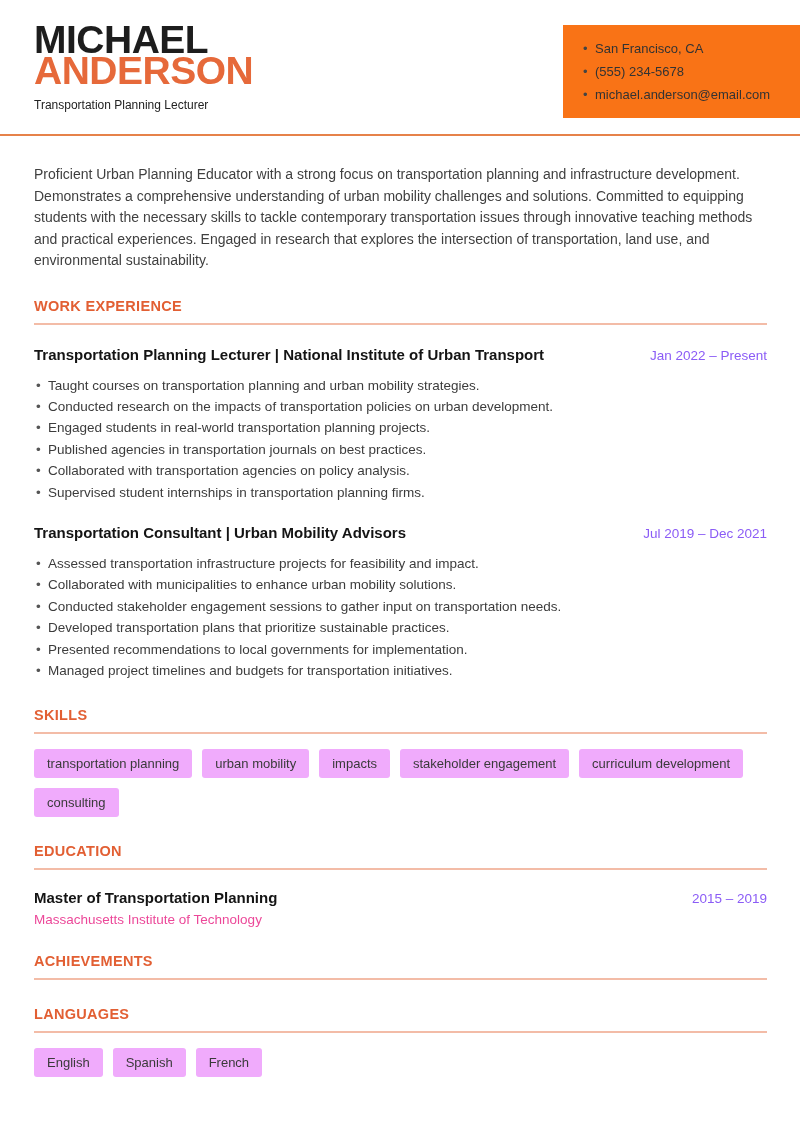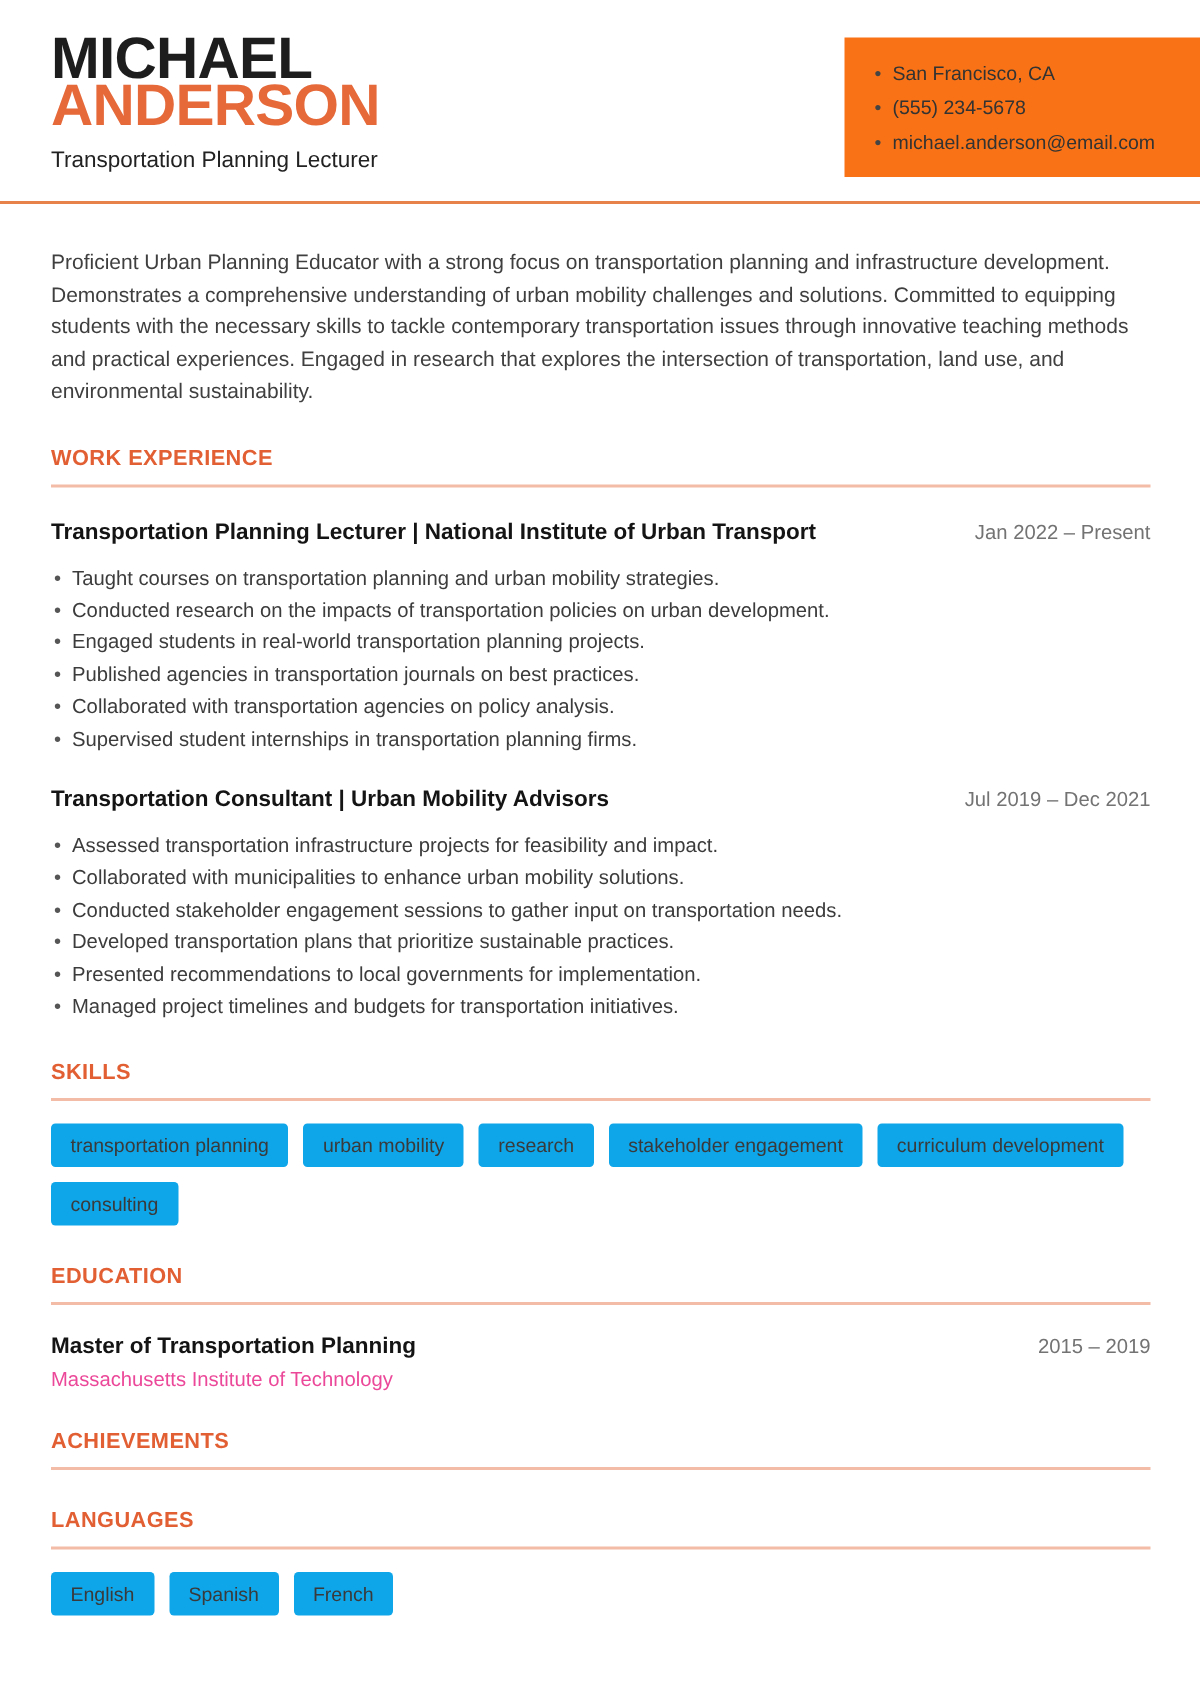--- a/index.html
+++ b/index.html
@@ -10,21 +10,21 @@
     color: #3c3c3c;
     overflow: hidden;
   }
   .page { width: 800px; height: 1130px; position: relative; background: #ffffff; }
 
   
   .header { position: relative; padding: 24px 0 0 34px; height: 134px; }
   .name { font-weight: bold; font-size: 39px; line-height: 31px; letter-spacing: -0.5px; }
   .name .first { display: block; color: #1d1d1d; }
   .name .last  { display: block; color: #E6693A; }
-  .headline { margin-top: 12px; font-size: 15px; color: #222222; }
+  .headline { margin-top: 12px; font-size: 12px; color: #222222; }
   .contact-box {
     position: absolute; top: 25px; right: 0;
     width: 237px; background: #f97316;
     padding: 12px 14px 12px 20px;
   }
   .contact-box ul { list-style: none; }
   .contact-box li {
     position: relative; padding-left: 12px;
     font-size: 13px; color: #333333; line-height: 23px;
     white-space: nowrap;
@@ -42,34 +42,34 @@
   .section { margin-top: 26px; }
   .section-heading {
     color: #E25F33; font-weight: bold; font-size: 14.5px; letter-spacing: 0.3px;
   }
   .section-rule { border-top: 2px solid #F3BCA7; margin-top: 9px; }
 
   
   .job { margin-top: 21px; }
   .entry-header { display: flex; justify-content: space-between; align-items: baseline; }
   .entry-title { font-size: 15px; font-weight: bold; color: #141414; }
-  .entry-dates { font-size: 13.5px; color: #737373; white-space: nowrap; }
+  .entry-dates { font-size: 13.5px; color: #8b5cf6; white-space: nowrap; }
   ul.bullets { list-style: none; margin-top: 12px; }
   ul.bullets li {
     position: relative; padding-left: 14px;
     font-size: 13.5px; line-height: 21.4px; color: #3c3c3c;
   }
   ul.bullets li::before {
     content: "•"; position: absolute; left: 2px; top: 0; color: #555555;
   }
 
   
   .tags { display: flex; flex-wrap: wrap; gap: 10px; margin-top: 15px; }
   .tag {
-    background: #0ea5e9; border-radius: 3px;
+    background: #f0abfc; border-radius: 3px;
     padding: 7px 13px; font-size: 13px; color: #3a3a3a; white-space: nowrap;
   }
 
   
   .edu { margin-top: 19px; }
   .edu-school { margin-top: 6px; font-size: 13.5px; color: #ec4899; }
 </style>
 </head>
 <body>
 
@@ -130,21 +130,21 @@
         </ul>
       </div>
     </div>
 
     <div class="section">
       <div class="section-heading">SKILLS</div>
       <div class="section-rule"></div>
       <div class="tags">
         <span class="tag">transportation planning</span>
         <span class="tag">urban mobility</span>
-        <span class="tag">research</span>
+        <span class="tag">impacts</span>
         <span class="tag">stakeholder engagement</span>
         <span class="tag">curriculum development</span>
         <span class="tag">consulting</span>
       </div>
     </div>
 
     <div class="section">
       <div class="section-heading">EDUCATION</div>
       <div class="section-rule"></div>
       <div class="edu">

